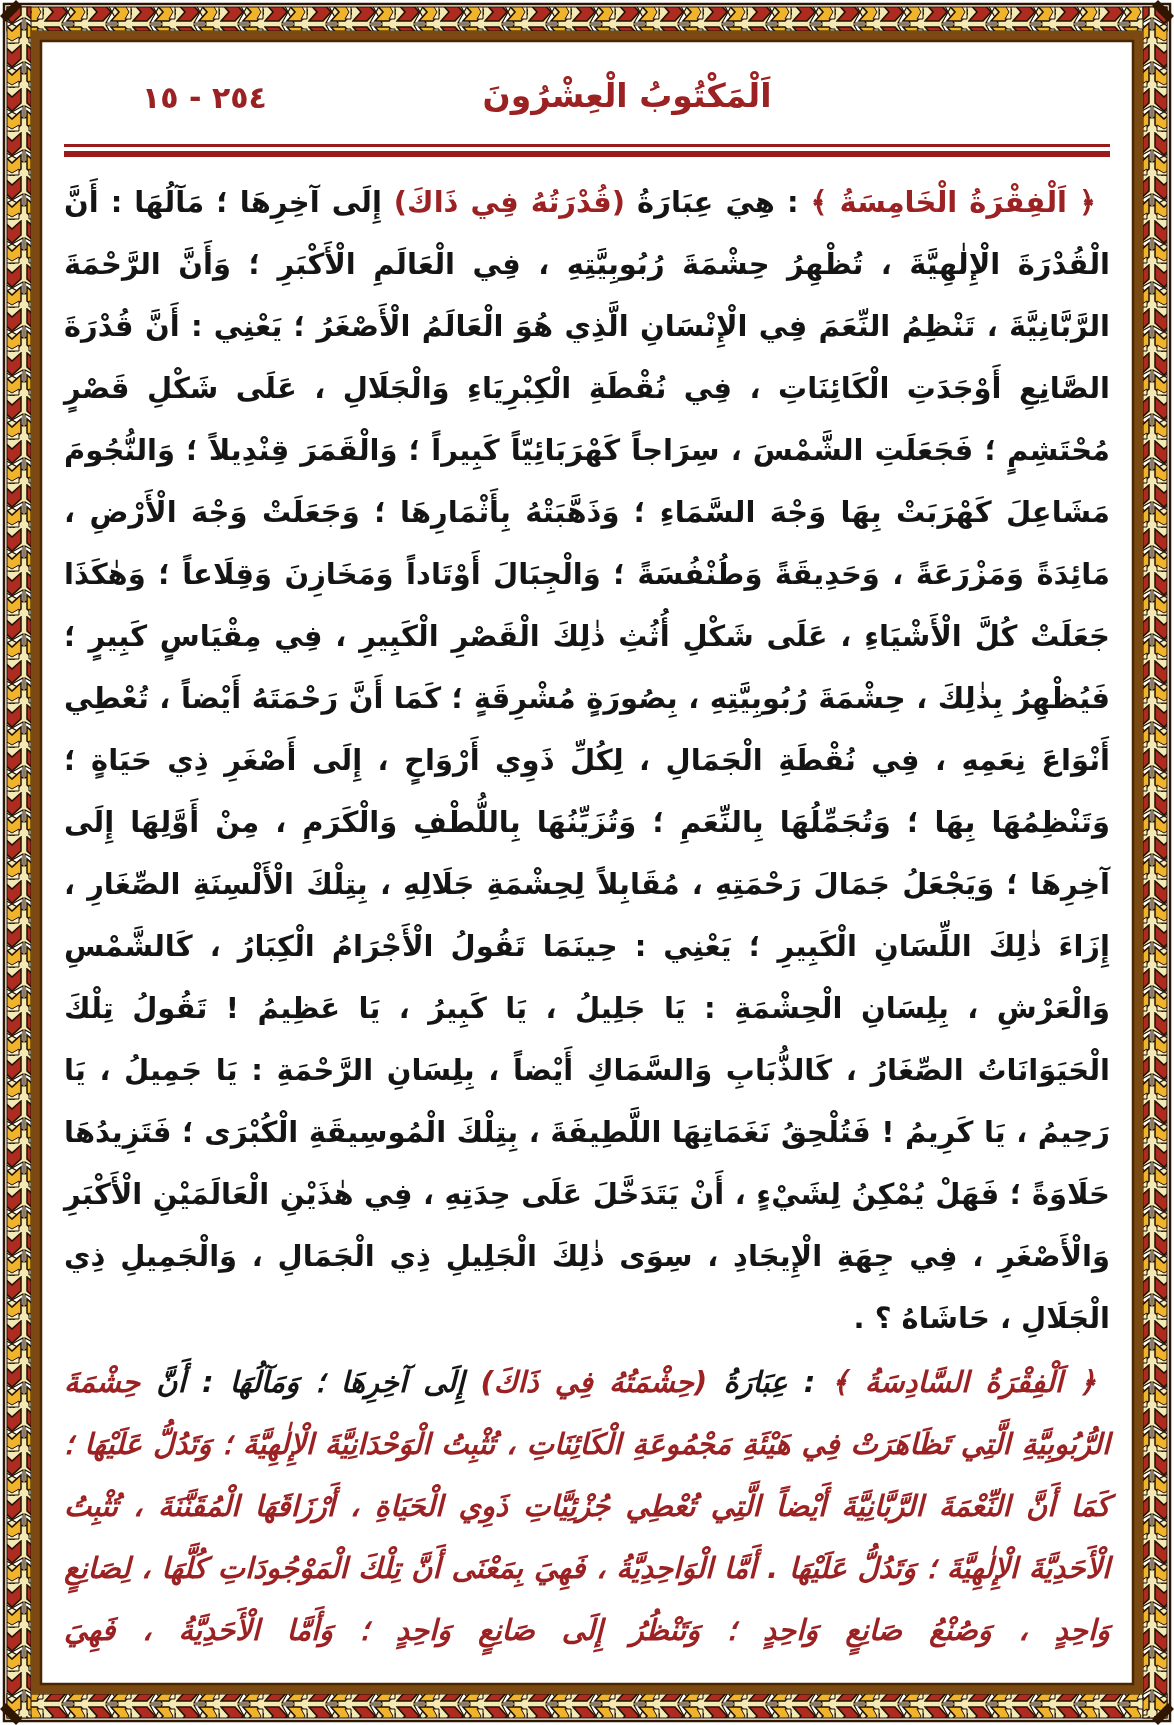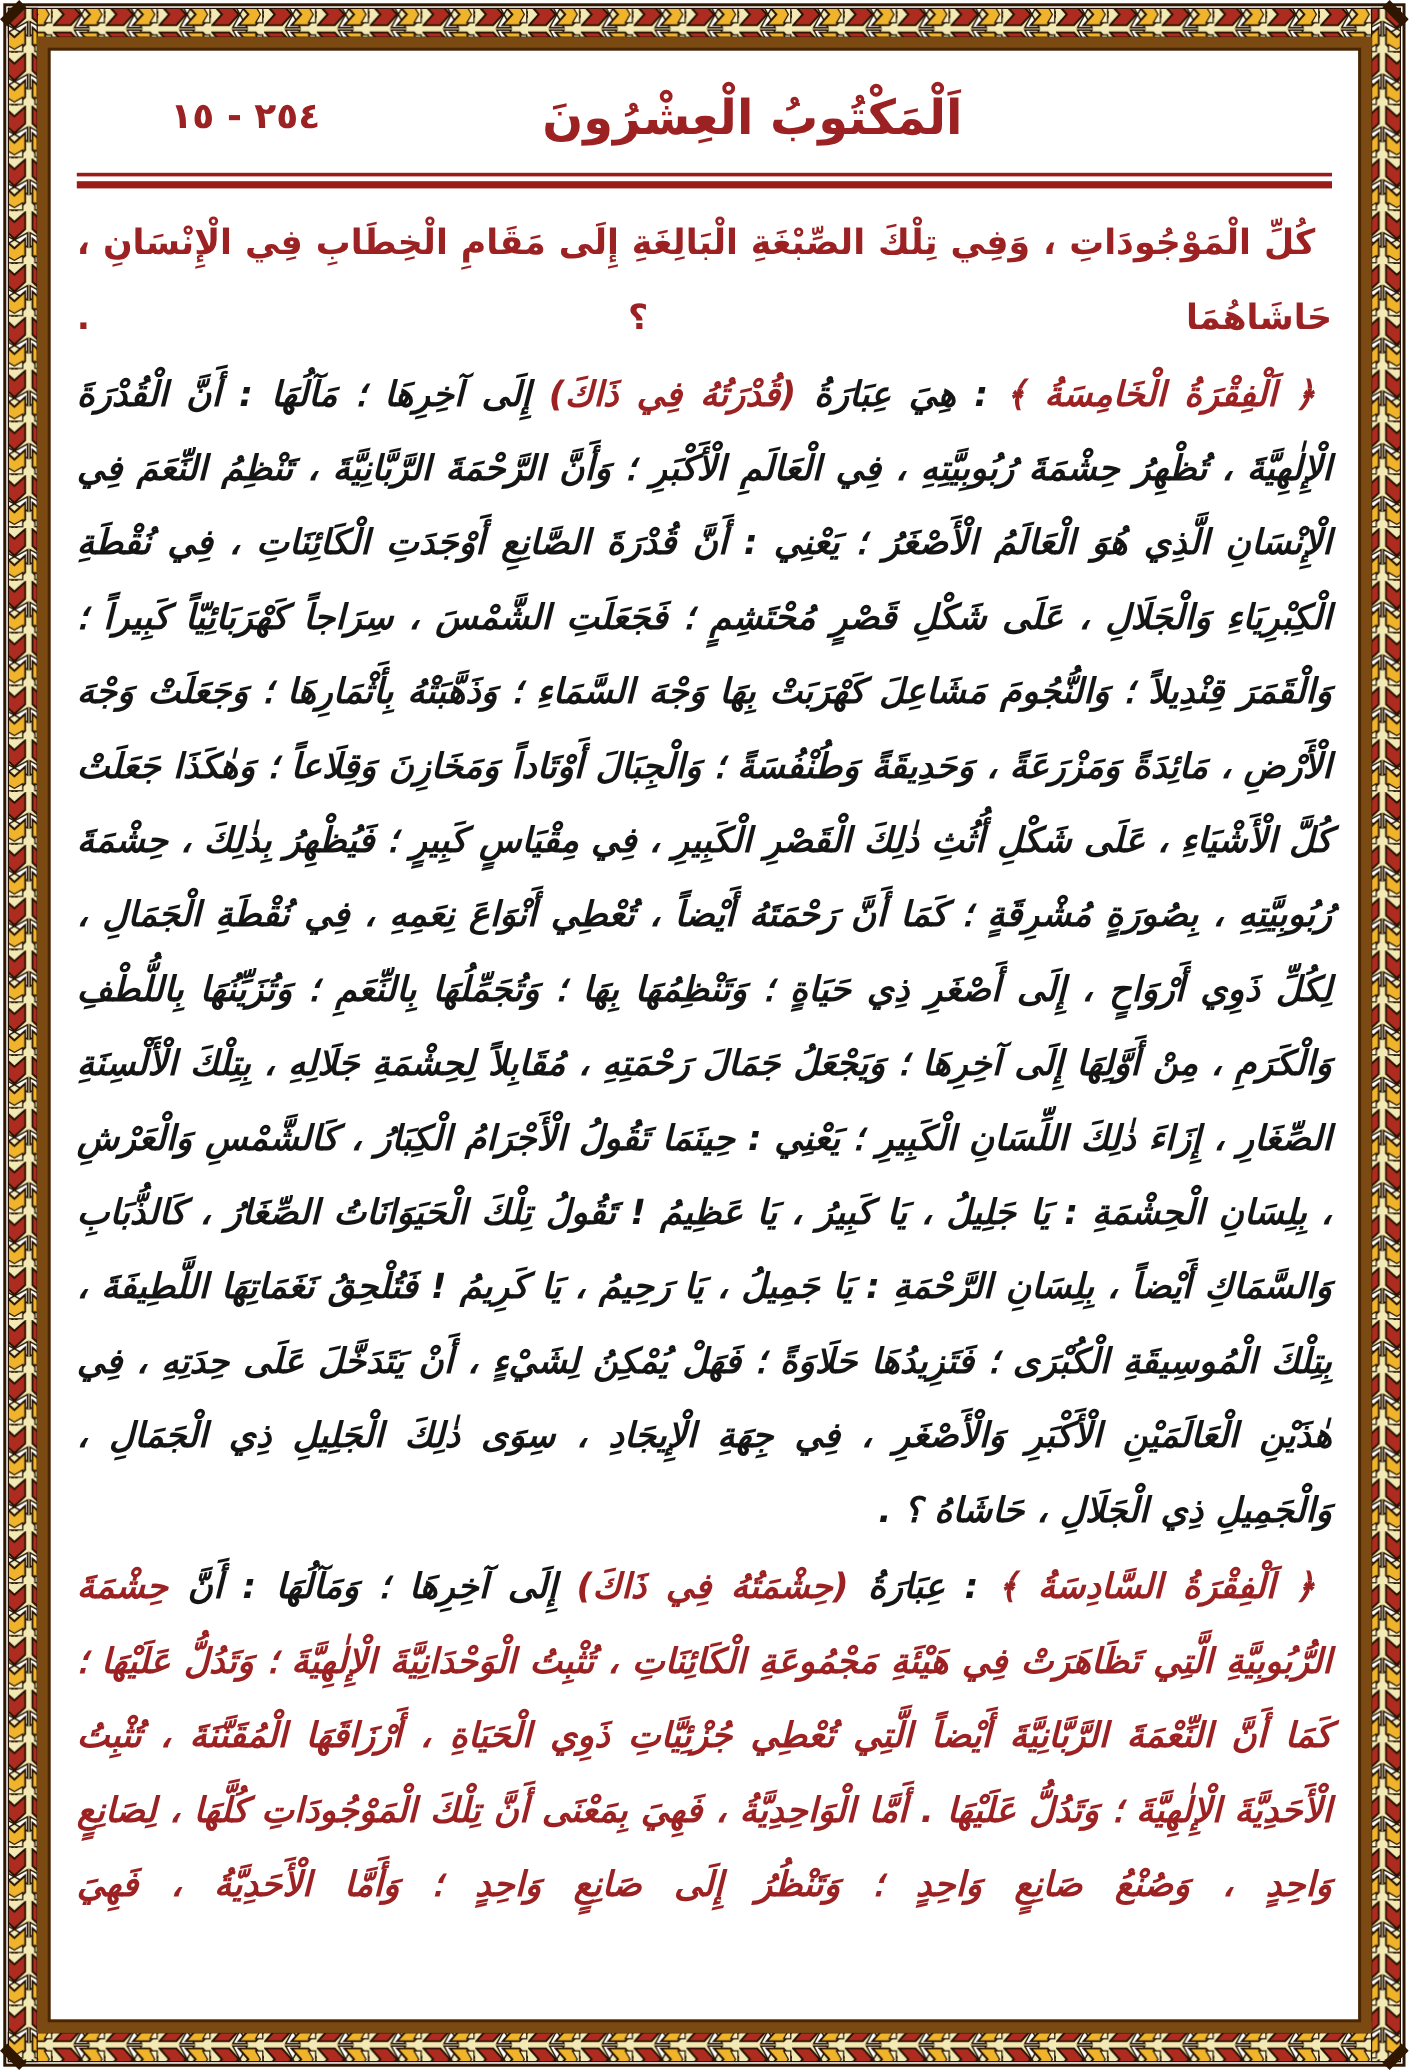--- a/index.html
+++ b/index.html
@@ -31,21 +31,21 @@
     top:8px; left:78px;
     direction:rtl;
     font-size:30px; font-weight:bold;
     letter-spacing:1px;
   }
   .page-title {
     position:absolute;
     top:4px; right:50%;
     transform:translateX(50%);
     margin-right:-40px;
-    font-size:40px; font-weight:bold;
+    font-size:33px; font-weight:bold;
     white-space:nowrap;
   }
   .rules { margin-top:14px; }
   .rule-thin  { height:3px; background:var(--rule-red,#9B1B1B); }
   .rule-thick { height:6px; background:var(--rule-red,#9B1B1B); margin-top:4px; }
   .body-text {
     margin-top:14px;
     direction:rtl;
     text-align:justify;
     font-size:29px;
@@ -109,19 +109,18 @@
       <div class="page-number">٢٥٤ - ١٥</div>
       <div class="page-title">اَلْمَكْتُوبُ الْعِشْرُونَ</div>
     </div>
 
     <div class="rules">
       <div class="rule-thin"></div>
       <div class="rule-thick"></div>
     </div>
 
     <div class="body-text">
-        <p class="para fill-last"><span class="red">كُلِّ الْمَوْجُودَاتِ ، وَفِي تِلْكَ الصِّبْغَةِ الْبَالِغَةِ إِلَى مَقَامِ الْخِطَابِ فِي الْإِنْسَانِ ، حَاشَاهُمَا ؟ .</span></p>
         <p class="para"><span class="red">﴿ اَلْفِقْرَةُ الْخَامِسَةُ ﴾</span><span class="black"> : هِيَ عِبَارَةُ </span><span class="red">(قُدْرَتُهُ فِي ذَاكَ)</span><span class="black"> إِلَى آخِرِهَا ؛ مَآلُهَا : أَنَّ الْقُدْرَةَ الْإِلٰهِيَّةَ ، تُظْهِرُ حِشْمَةَ رُبُوبِيَّتِهِ ، فِي الْعَالَمِ الْأَكْبَرِ ؛ وَأَنَّ الرَّحْمَةَ الرَّبَّانِيَّةَ ، تَنْظِمُ النِّعَمَ فِي الْإِنْسَانِ الَّذِي هُوَ الْعَالَمُ الْأَصْغَرُ ؛ يَعْنِي : أَنَّ قُدْرَةَ الصَّانِعِ أَوْجَدَتِ الْكَائِنَاتِ ، فِي نُقْطَةِ الْكِبْرِيَاءِ وَالْجَلَالِ ، عَلَى شَكْلِ قَصْرٍ مُحْتَشِمٍ ؛ فَجَعَلَتِ الشَّمْسَ ، سِرَاجاً كَهْرَبَائِيّاً كَبِيراً ؛ وَالْقَمَرَ قِنْدِيلاً ؛ وَالنُّجُومَ مَشَاعِلَ كَهْرَبَتْ بِهَا وَجْهَ السَّمَاءِ ؛ وَذَهَّبَتْهُ بِأَثْمَارِهَا ؛ وَجَعَلَتْ وَجْهَ الْأَرْضِ ، مَائِدَةً وَمَزْرَعَةً ، وَحَدِيقَةً وَطُنْفُسَةً ؛ وَالْجِبَالَ أَوْتَاداً وَمَخَازِنَ وَقِلَاعاً ؛ وَهٰكَذَا جَعَلَتْ كُلَّ الْأَشْيَاءِ ، عَلَى شَكْلِ أُثُثِ ذٰلِكَ الْقَصْرِ الْكَبِيرِ ، فِي مِقْيَاسٍ كَبِيرٍ ؛ فَيُظْهِرُ بِذٰلِكَ ، حِشْمَةَ رُبُوبِيَّتِهِ ، بِصُورَةٍ مُشْرِقَةٍ ؛ كَمَا أَنَّ رَحْمَتَهُ أَيْضاً ، تُعْطِي أَنْوَاعَ نِعَمِهِ ، فِي نُقْطَةِ الْجَمَالِ ، لِكُلِّ ذَوِي أَرْوَاحٍ ، إِلَى أَصْغَرِ ذِي حَيَاةٍ ؛ وَتَنْظِمُهَا بِهَا ؛ وَتُجَمِّلُهَا بِالنِّعَمِ ؛ وَتُزَيِّنُهَا بِاللُّطْفِ وَالْكَرَمِ ، مِنْ أَوَّلِهَا إِلَى آخِرِهَا ؛ وَيَجْعَلُ جَمَالَ رَحْمَتِهِ ، مُقَابِلاً لِحِشْمَةِ جَلَالِهِ ، بِتِلْكَ الْأَلْسِنَةِ الصِّغَارِ ، إِزَاءَ ذٰلِكَ اللِّسَانِ الْكَبِيرِ ؛ يَعْنِي : حِينَمَا تَقُولُ الْأَجْرَامُ الْكِبَارُ ، كَالشَّمْسِ وَالْعَرْشِ ، بِلِسَانِ الْحِشْمَةِ : يَا جَلِيلُ ، يَا كَبِيرُ ، يَا عَظِيمُ ! تَقُولُ تِلْكَ الْحَيَوَانَاتُ الصِّغَارُ ، كَالذُّبَابِ وَالسَّمَاكِ أَيْضاً ، بِلِسَانِ الرَّحْمَةِ : يَا جَمِيلُ ، يَا رَحِيمُ ، يَا كَرِيمُ ! فَتُلْحِقُ نَغَمَاتِهَا اللَّطِيفَةَ ، بِتِلْكَ الْمُوسِيقَةِ الْكُبْرَى ؛ فَتَزِيدُهَا حَلَاوَةً ؛ فَهَلْ يُمْكِنُ لِشَيْءٍ ، أَنْ يَتَدَخَّلَ عَلَى حِدَتِهِ ، فِي هٰذَيْنِ الْعَالَمَيْنِ الْأَكْبَرِ وَالْأَصْغَرِ ، فِي جِهَةِ الْإِيجَادِ ، سِوَى ذٰلِكَ الْجَلِيلِ ذِي الْجَمَالِ ، وَالْجَمِيلِ ذِي الْجَلَالِ ، حَاشَاهُ ؟ .</span></p>
         <p class="para fill-last gap-before"><span class="red">﴿ اَلْفِقْرَةُ السَّادِسَةُ ﴾</span><span class="black"> : عِبَارَةُ </span><span class="red">(حِشْمَتُهُ فِي ذَاكَ)</span><span class="black"> إِلَى آخِرِهَا ؛ وَمَآلُهَا : أَنَّ </span><span class="red">حِشْمَةَ الرُّبُوبِيَّةِ الَّتِي تَظَاهَرَتْ فِي هَيْئَةِ مَجْمُوعَةِ الْكَائِنَاتِ ، تُثْبِتُ الْوَحْدَانِيَّةَ الْإِلٰهِيَّةَ ؛ وَتَدُلُّ عَلَيْهَا ؛ كَمَا أَنَّ النِّعْمَةَ الرَّبَّانِيَّةَ أَيْضاً الَّتِي تُعْطِي جُزْئِيَّاتِ ذَوِي الْحَيَاةِ ، أَرْزَاقَهَا الْمُقَنَّنَةَ ، تُثْبِتُ الْأَحَدِيَّةَ الْإِلٰهِيَّةَ ؛ وَتَدُلُّ عَلَيْهَا . أَمَّا الْوَاحِدِيَّةُ ، فَهِيَ بِمَعْنَى أَنَّ تِلْكَ الْمَوْجُودَاتِ كُلَّهَا ، لِصَانِعٍ وَاحِدٍ ، وَصُنْعُ صَانِعٍ وَاحِدٍ ؛ وَتَنْظُرُ إِلَى صَانِعٍ وَاحِدٍ ؛ وَأَمَّا الْأَحَدِيَّةُ ، فَهِيَ</span></p>
       </div>
 
   </div>
 </div>
 
 </body></html>

